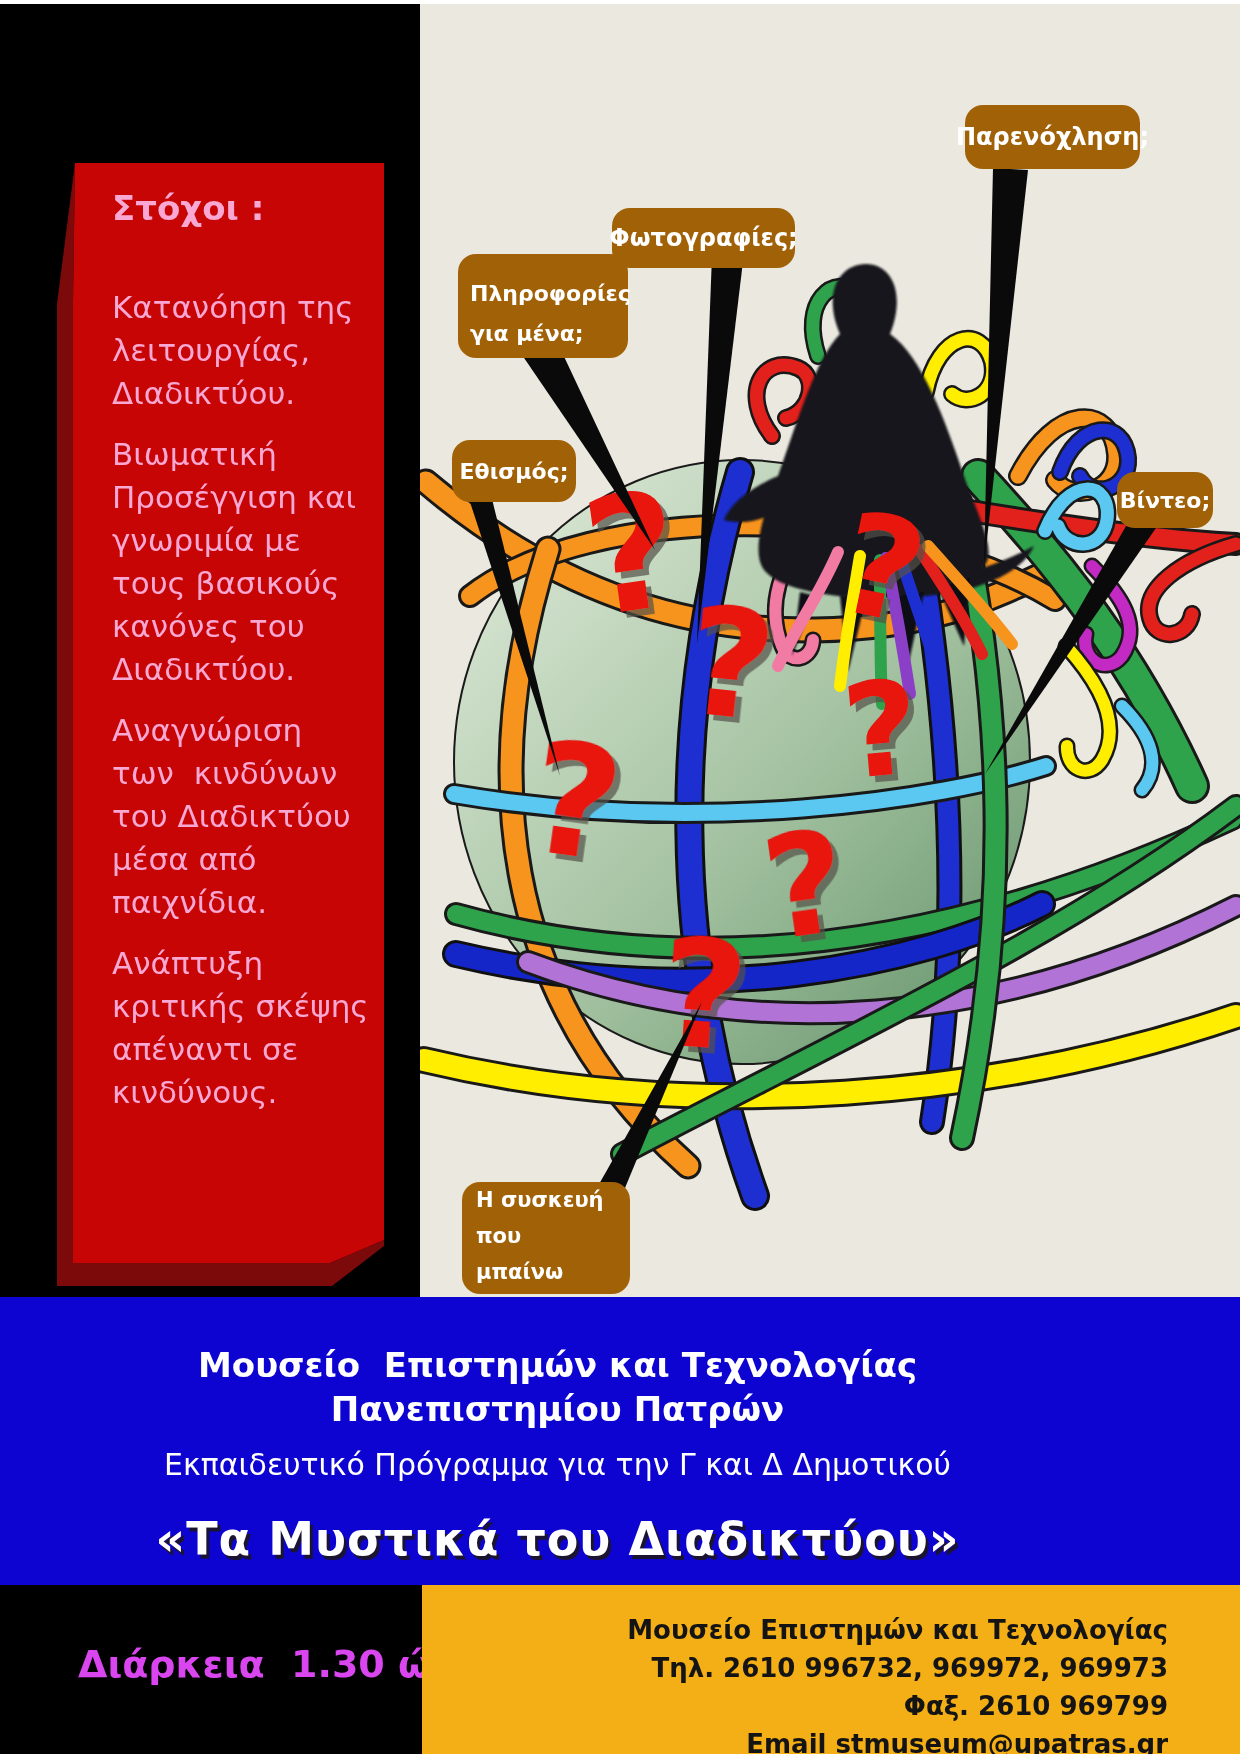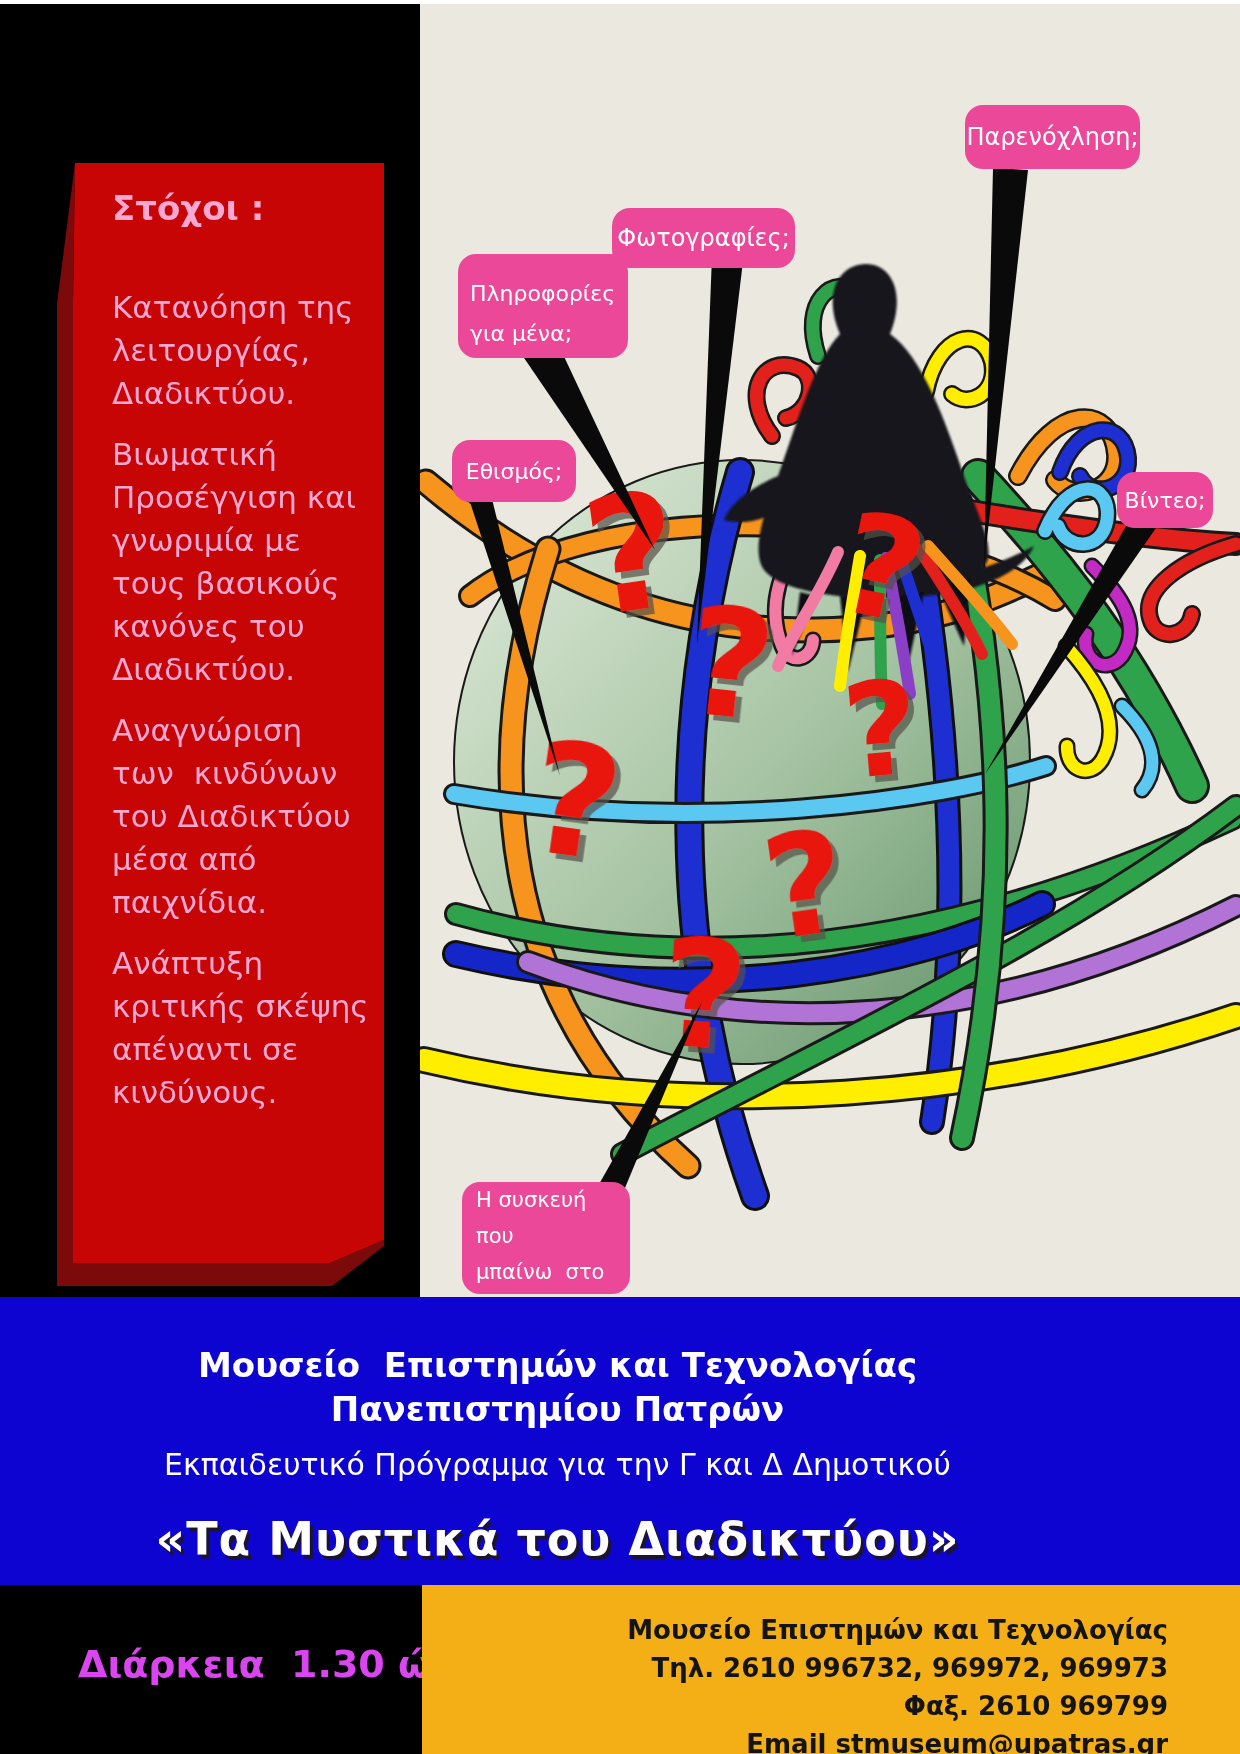--- a/index.html
+++ b/index.html
@@ -5,22 +5,22 @@
   html,body{margin:0;padding:0;background:#444;}
   .poster{position:relative;width:1240px;height:1754px;background:#000;overflow:hidden;
           font-family:"DejaVu Sans",sans-serif;}
   .top-border{position:absolute;left:0;top:0;width:1240px;height:4px;background:#fff;}
 
   
   .art-area{position:absolute;left:420px;top:4px;width:820px;height:1293px;background:#EBE8DF;}
   .art-area svg{position:absolute;left:0;top:0;}
 
   
-  .bubble{position:absolute;background:#ec4899;color:#fff;border-radius:18px;
-          white-space:pre-wrap;box-sizing:border-box;}
+  .bubble{position:absolute;background:#a16207;color:#fff;border-radius:18px;
+          white-space:pre-wrap;box-sizing:border-box;font-weight:bold;}
   .bubble.center{display:flex;align-items:center;justify-content:center;text-align:center;}
   .b-info{left:38px;top:250px;width:170px;height:104px;font-size:22px;line-height:40px;padding:20px 12px;}
   .b-photos{left:192px;top:168px;width:183px;height:60px;font-size:24px;margin-top:36px;}
   .b-harass{left:545px;top:101px;width:175px;height:64px;font-size:24px;}
   .b-addict{left:32px;top:436px;width:124px;height:62px;font-size:22px;}
   .b-video{left:697px;top:468px;width:96px;height:56px;font-size:22px;}
   .b-device{left:42px;top:1178px;width:168px;height:112px;font-size:21px;line-height:36px;padding:0 14px;}
 
   
   .red-panel{position:absolute;left:40px;top:160px;width:350px;height:1130px;}

